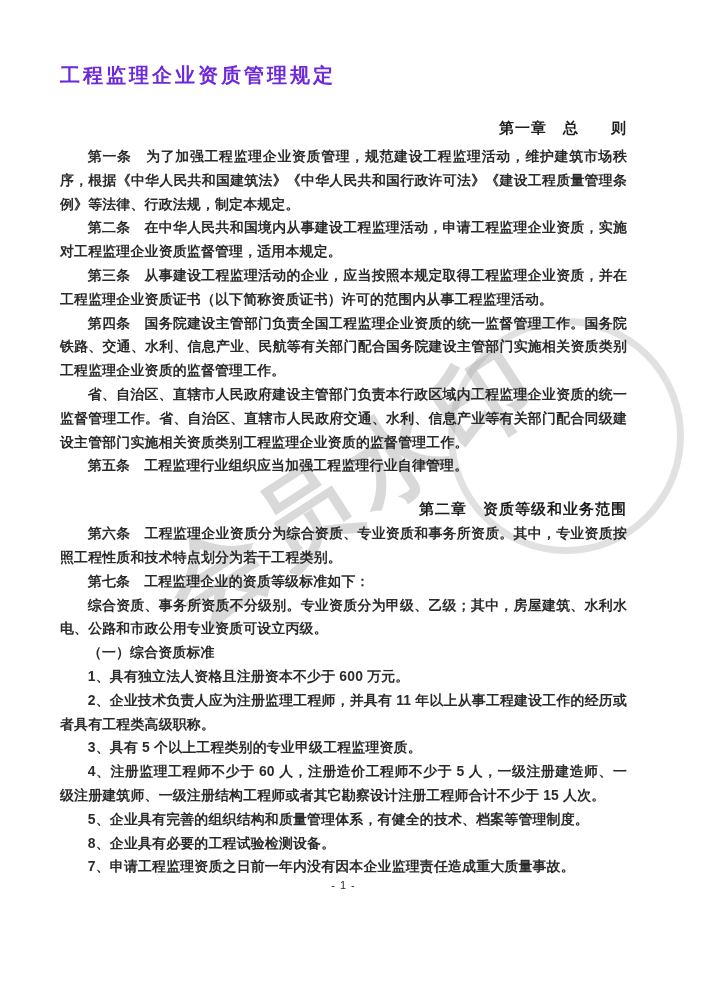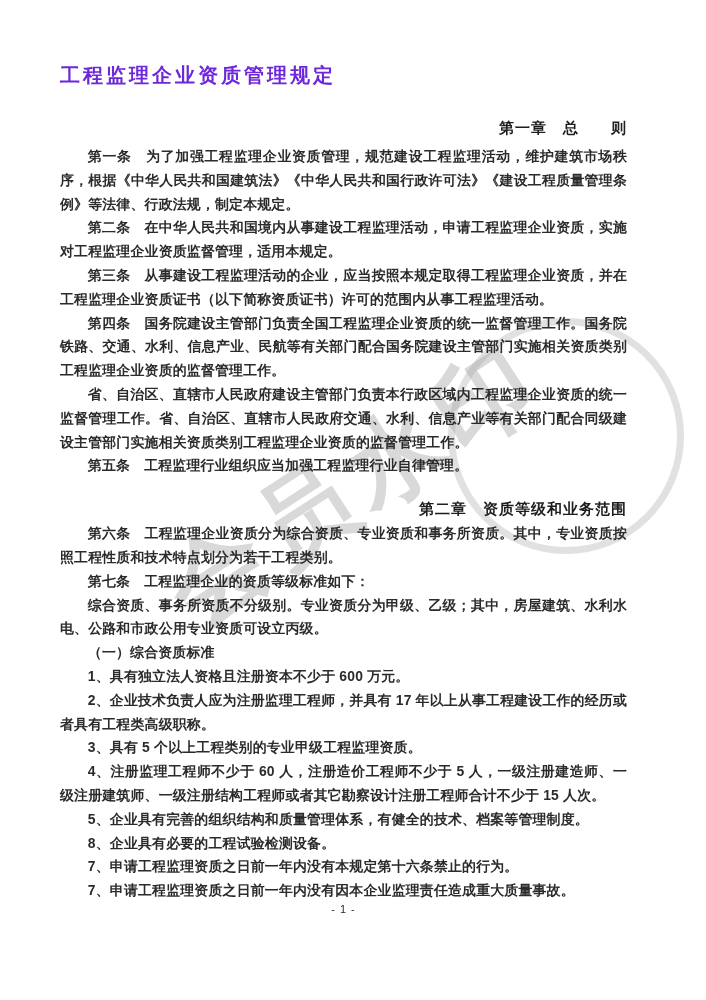--- a/index.html
+++ b/index.html
@@ -131,25 +131,24 @@
     </div>
 
     <h2 class="chapter-heading second">第二章　资质等级和业务范围</h2>
 
     <div class="body-block second">
       <p>第六条　工程监理企业资质分为综合资质、专业资质和事务所资质。其中，专业资质按照工程性质和技术特点划分为若干工程类别。</p>
       <p>第七条　工程监理企业的资质等级标准如下：</p>
       <p>综合资质、事务所资质不分级别。专业资质分为甲级、乙级；其中，房屋建筑、水利水电、公路和市政公用专业资质可设立丙级。</p>
       <p>（一）综合资质标准</p>
       <p>1、具有独立法人资格且注册资本不少于 600 万元。</p>
-      <p>2、企业技术负责人应为注册监理工程师，并具有 17 年以上从事工程建设工作的经历或者具有工程类高级职称。</p>
+      <p>2、企业技术负责人应为注册监理工程师，并具有 11 年以上从事工程建设工作的经历或者具有工程类高级职称。</p>
       <p>3、具有 5 个以上工程类别的专业甲级工程监理资质。</p>
       <p>4、注册监理工程师不少于 60 人，注册造价工程师不少于 5 人，一级注册建造师、一级注册建筑师、一级注册结构工程师或者其它勘察设计注册工程师合计不少于 15 人次。</p>
       <p>5、企业具有完善的组织结构和质量管理体系，有健全的技术、档案等管理制度。</p>
       <p>8、企业具有必要的工程试验检测设备。</p>
-      <p>7、申请工程监理资质之日前一年内没有本规定第十六条禁止的行为。</p>
       <p>7、申请工程监理资质之日前一年内没有因本企业监理责任造成重大质量事故。</p>
     </div>
 
     <div class="page-number">- 1 -</div>
 
   </div>
 </div>
 
 </body></html>

